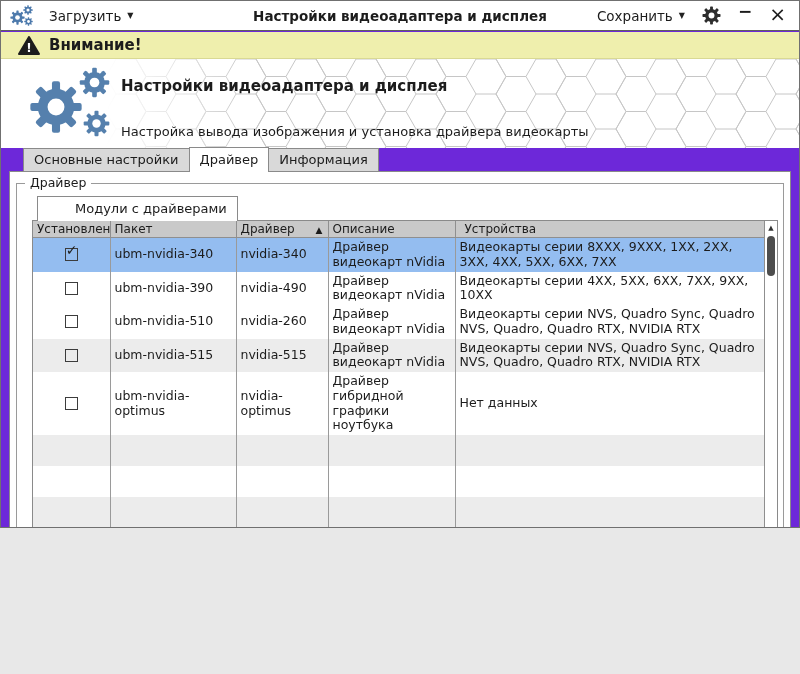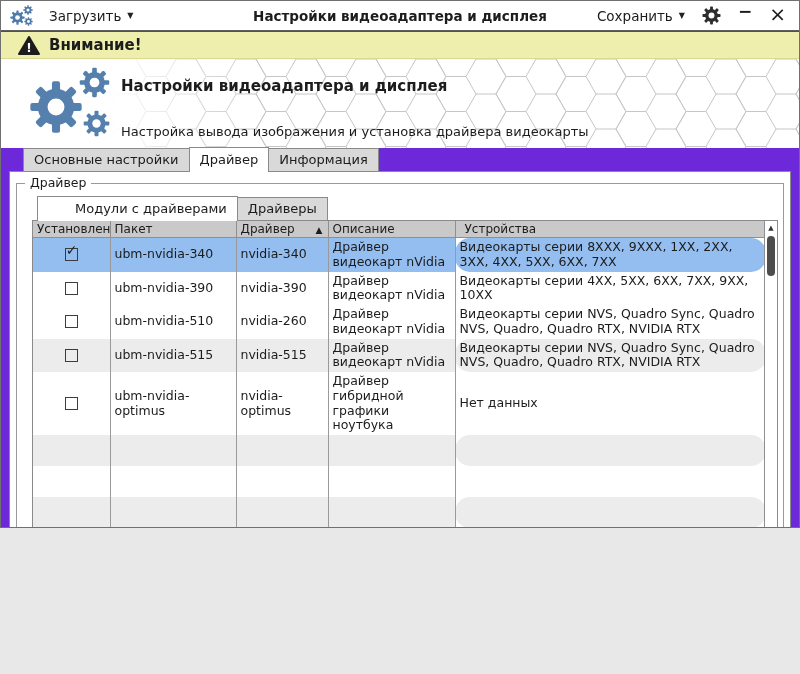--- a/index.html
+++ b/index.html
@@ -60,21 +60,21 @@
   
   .tablewrap { position:absolute; left:15px; top:36px; width:746px; height:381px;
                border:1px solid #8a8a8a; overflow:hidden; background:#fff; z-index:1; }
   table.grid { border-collapse:collapse; table-layout:fixed; width:733px; }
   .grid th { background:#c9c9c9; font-weight:normal; font-size:12px; text-align:left;
              padding:1px 4px; height:16px; border-right:1px solid #8f8f8f;
              border-bottom:1px solid #8f8f8f; overflow:hidden; white-space:nowrap; }
   .grid th:last-child { border-right:none;padding-left:9px; }
   .grid td { font-size:12.5px; line-height:1.18; padding:2px 4px; height:32px;
              vertical-align:middle; border-right:1px solid #9a9a9a; overflow:hidden; }
-  .grid td:last-child { border-right:none;border-radius:15px; }
+  .grid td:last-child { border-right:none; }
   .grid tr.stripe td { background:#ececec; }
   .grid tr.sel td { background:#94bdf0; }
   .grid tr.filler td { height:31px; }
   .c-check { text-align:center; }
   .sort { float:right; font-size:9px; margin-top:3px; margin-right:1px; }
 
   .cb { position:relative; display:inline-block; width:13px; height:13px;
         border:1.5px solid #3c3c3c; vertical-align:middle; }
   .cb .mark { position:absolute; left:0px; top:-7px; font-size:14px; font-weight:bold; color:#222; }
 
@@ -190,21 +190,20 @@
     <div class="tab active">Драйвер</div>
     <div class="tab">Информация</div>
   </div>
 
   <div class="panel">
     <div class="groupbox">
       <span class="legend">Драйвер</span>
 
       <div class="driver-tabs tabrow">
         <div class="tab active">Модули с драйверами</div>
-        <div class="tab">Драйверы</div>
       </div>
 
       <div class="tablewrap">
         <table class="grid">
           <colgroup>
             <col style="width:77px">
               <col style="width:126px">
               <col style="width:92px">
             <col style="width:127px">
               <col style="width:311px">
@@ -221,21 +220,21 @@
           <tr class="row sel">
             <td class="c-check"><span class="cb"><span class="mark">✓</span></span></td>
             <td>ubm-nvidia-340</td>
             <td>nvidia-340</td>
             <td>Драйвер видеокарт nVidia</td>
             <td>Видеокарты серии 8XXX, 9XXX, 1XX, 2XX, 3XX, 4XX, 5XX, 6XX, 7XX</td>
           </tr>
           <tr class="row">
             <td class="c-check"><span class="cb"><span class="mark"></span></span></td>
             <td>ubm-nvidia-390</td>
-            <td>nvidia-390</td>
+            <td>nvidia-490</td>
             <td>Драйвер видеокарт nVidia</td>
             <td>Видеокарты серии 4XX, 5XX, 6XX, 7XX, 9XX, 10XX</td>
           </tr>
           <tr class="row">
             <td class="c-check"><span class="cb"><span class="mark"></span></span></td>
             <td>ubm-nvidia-510</td>
             <td>nvidia-260</td>
             <td>Драйвер видеокарт nVidia</td>
             <td>Видеокарты серии NVS, Quadro Sync, Quadro NVS, Quadro, Quadro RTX, NVIDIA RTX</td>
           </tr>

